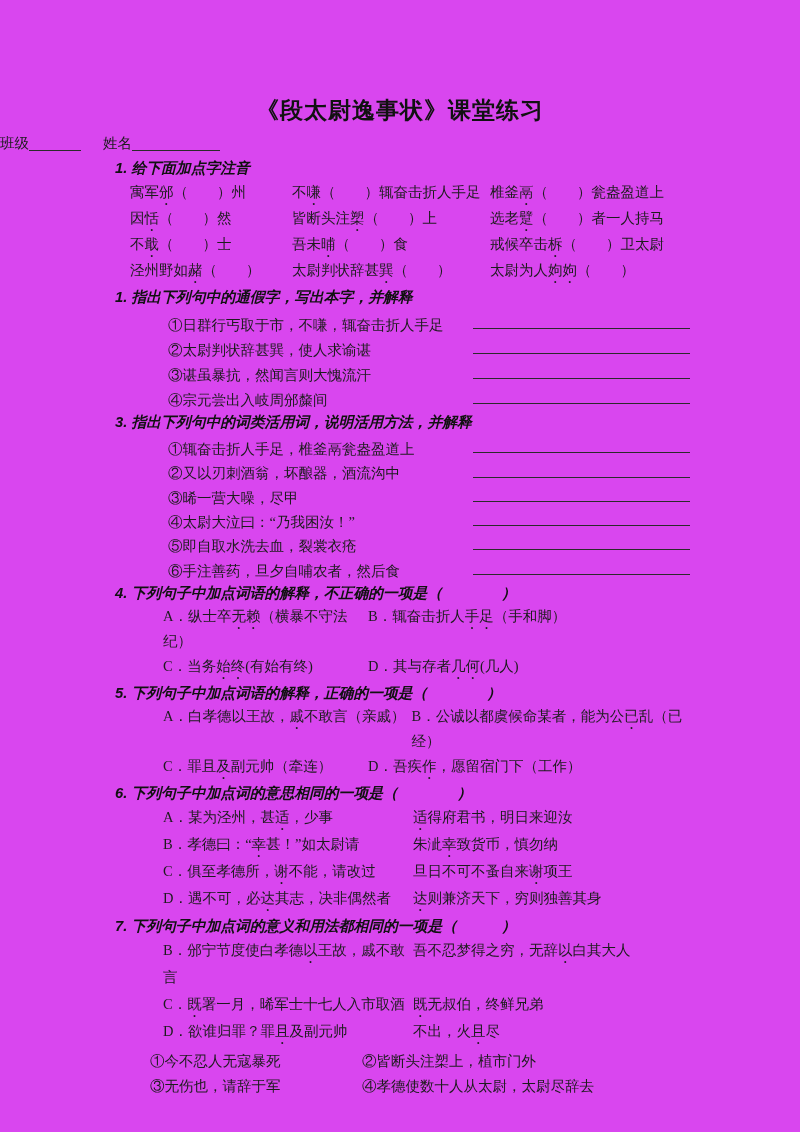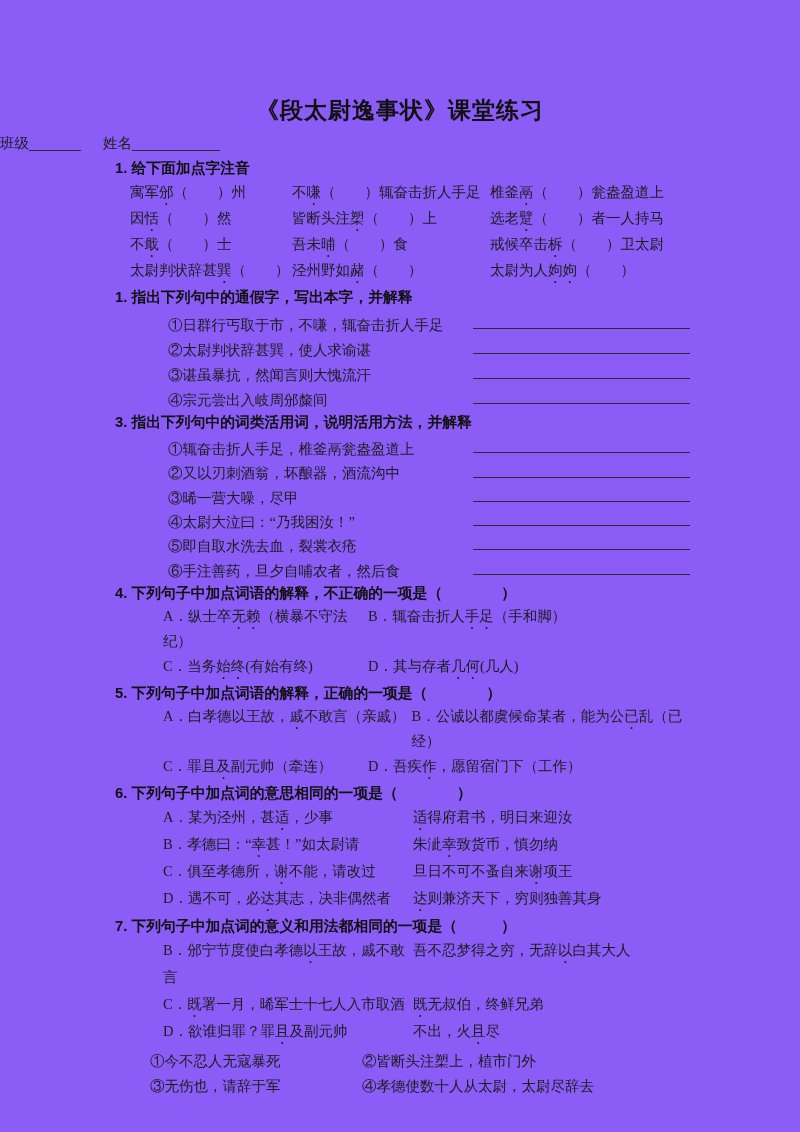--- a/index.html
+++ b/index.html
@@ -3,35 +3,35 @@
 <meta charset="utf-8">
 <style>
   html,body{margin:0;padding:0;}
   body{
     width:800px;height:1132px;background:#ffffff;color:#1c1c1c;
     font-family:"Liberation Serif","DejaVu Serif",serif;
     font-size:14.5px;
     -webkit-font-smoothing:antialiased;
     overflow:hidden;
   }
-  .page{position:relative;width:800px;height:1132px;background:#8b5cf6;}
+  .page{position:relative;width:800px;height:1132px;background:#d946ef;}
   .title{
     padding-top:95px;text-align:center;
     font-family:"Liberation Sans","DejaVu Sans",sans-serif;
     font-weight:bold;font-size:23px;letter-spacing:1px;color:#111;
   }
   .meta{margin-top:8px;padding-right:133px;text-align:left;font-size:14.5px;}
   .meta .fld{display:inline-block;border-bottom:1.2px solid #2b2b2b;height:15px;vertical-align:-3px;}
   .fld-class{width:52px;margin-right:22px;}
   .fld-name{width:88px;}
   .content{margin-left:115px;margin-top:5px;width:575px;}
   .sec{margin-top:4px;}
   .sec-h{
     font-family:"Liberation Sans","DejaVu Sans",sans-serif;
-    font-weight:bold;font-size:14.8px;line-height:21px;color:#111;
+    font-weight:bold;font-size:14.8px;line-height:21px;color:#111;font-style:italic;
   }
   
   .q1-row{display:grid;grid-template-columns:162px 198px auto;margin-left:15px;line-height:26px;}
   
   .ans-row{display:flex;align-items:flex-end;margin-left:35px;justify-content:flex-end;}
   .q2 .ans-row{height:25px;}
   .q3 .ans-row{height:24.3px;}
   .ans-text{width:305px;line-height:1.05;}
   .ans-blank{width:217px;border-bottom:1.4px solid #2b2b2b;height:4px;margin-bottom:4px;}
   
@@ -75,22 +75,22 @@
         <span>因<span class="d">恬</span>（　　）然</span>
         <span>皆断头注<span class="d">槊</span>（　　）上</span>
         <span>选老<span class="d">躄</span>（　　）者一人持马</span>
       </div>
       <div class="q1-row">
         <span>不<span class="d">戢</span>（　　）士</span>
         <span>吾未<span class="d">晡</span>（　　）食</span>
         <span>戒候卒击<span class="d">柝</span>（　　）卫太尉</span>
       </div>
       <div class="q1-row">
+        <span>泾州野如<span class="d">赭</span>（　　）</span>
         <span>太尉判状辞甚<span class="d">巽</span>（　　）</span>
-        <span>泾州野如<span class="d">赭</span>（　　）</span>
         <span>太尉为人<span class="d">姁</span><span class="d">姁</span>（　　）</span>
       </div>
     </div>
 
     <div class="sec q2">
       <div class="sec-h">1. 指出下列句中的通假字，写出本字，并解释</div>
       <div class="ans-row">
         <span class="ans-text">①日群行丐取于市，不嗛，辄奋击折人手足</span>
         <span class="ans-blank"></span>
       </div>

